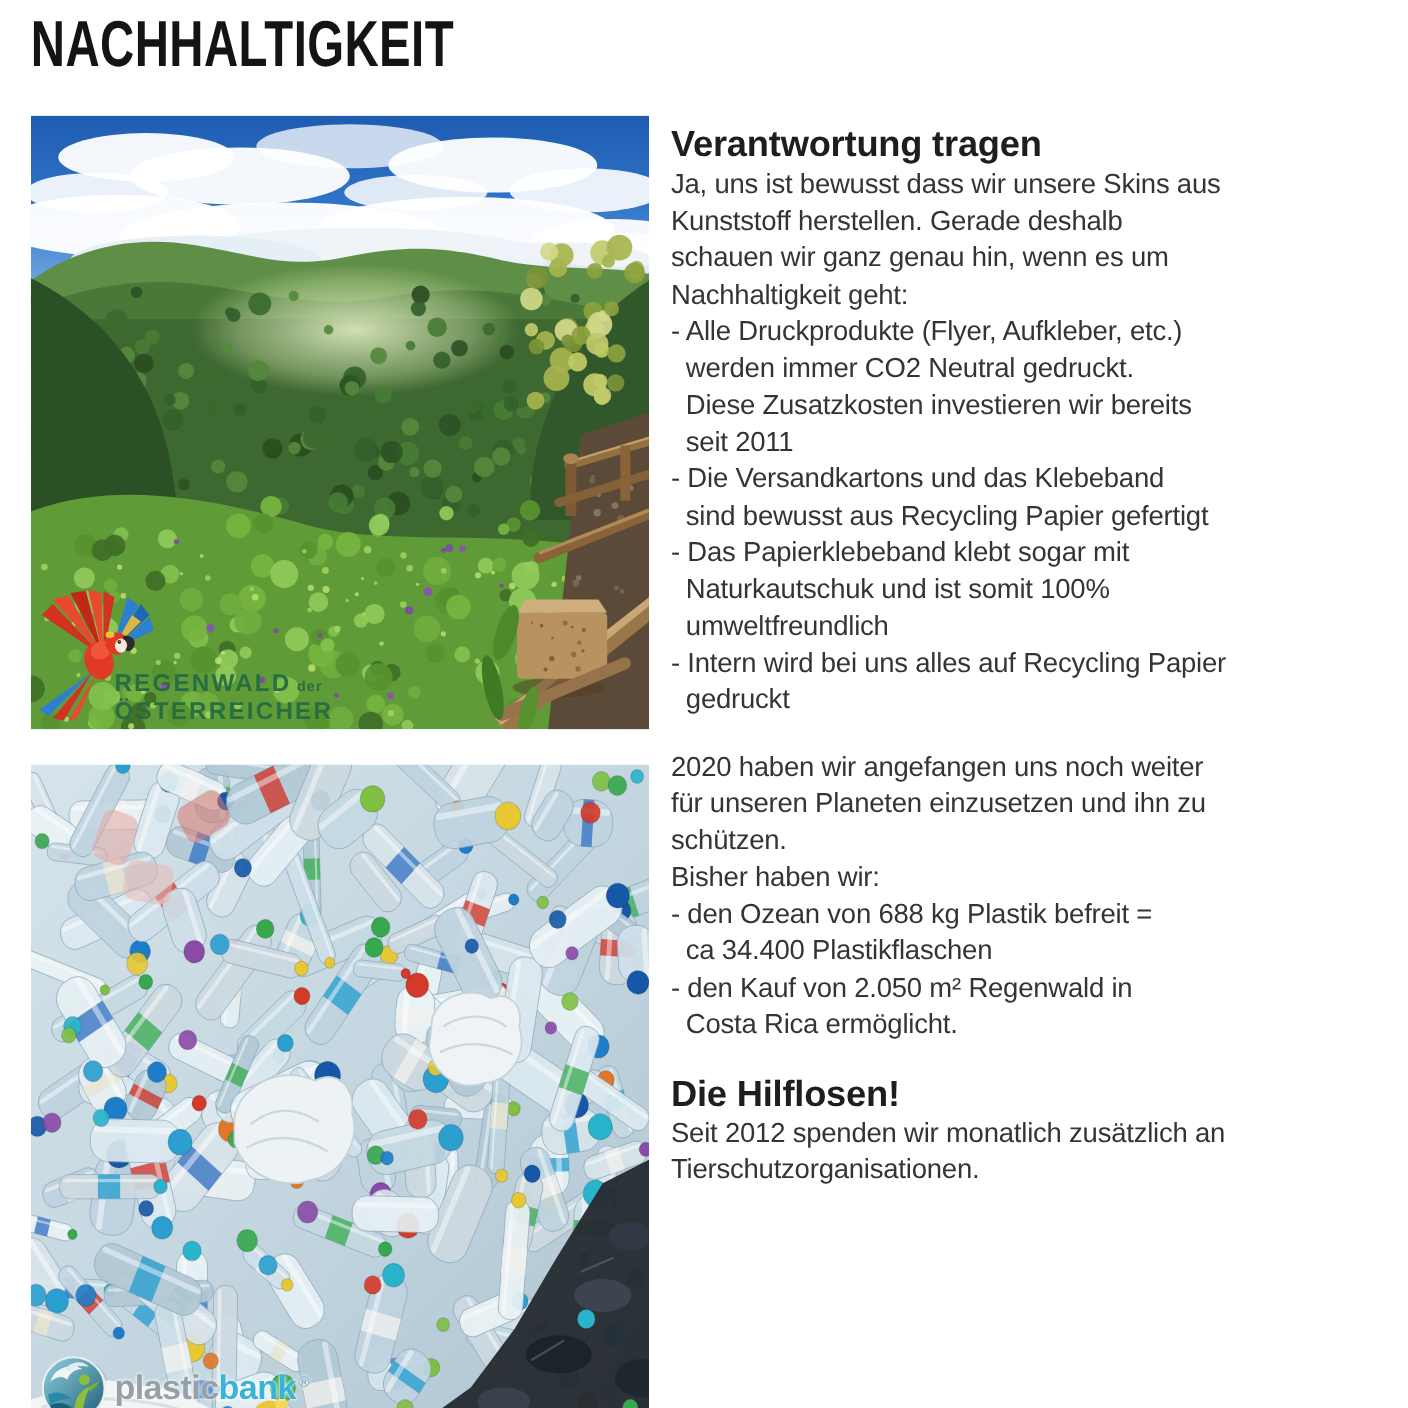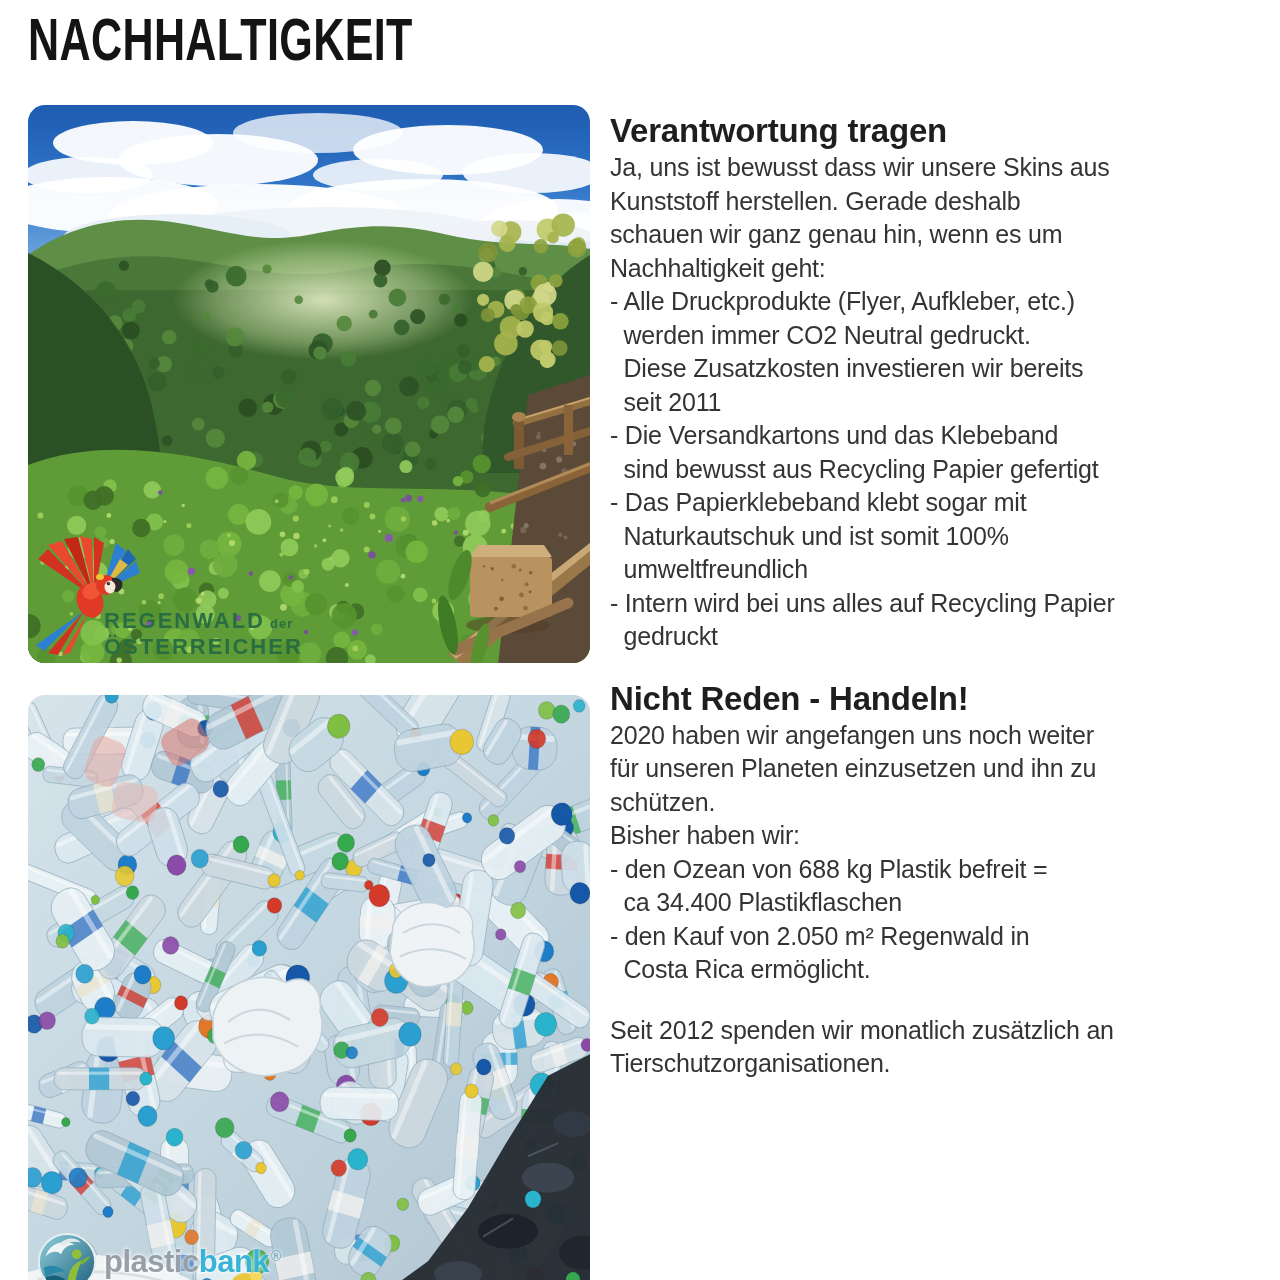--- a/index.html
+++ b/index.html
@@ -1,21 +1,21 @@
 <!DOCTYPE html>
 <html><head>
 <meta charset="utf-8">
 <style>
   html,body{margin:0;padding:0;background:#ffffff;}
   .page{position:relative;width:1280px;height:1280px;background:#fff;overflow:hidden;
         font-family:"Liberation Sans","DejaVu Sans",sans-serif;}
   .title{position:absolute;left:28px;top:8px;margin:0;font-size:59px;line-height:64px;
          font-weight:bold;color:#141414;letter-spacing:.5px;
          transform:scaleX(.73);transform-origin:left top;white-space:nowrap;}
-  figure{margin:0;padding:0;border-radius:17px;}
+  figure{margin:0;padding:0;}
   .photo{position:absolute;left:28px;width:562px;overflow:hidden;}
   .photo-top{top:105px;height:558px;}
   .photo-bottom{top:695px;height:606px;}
   .photo svg.scene{display:block;width:100%;height:100%;}
   .parrot{position:absolute;left:4px;top:428px;width:118px;height:126px;}
   .rw-logo{position:absolute;left:76px;top:504px;color:rgba(38,106,66,.95);
            font-weight:bold;letter-spacing:2px;line-height:23px;white-space:nowrap;}
   .rw-line1,.rw-line2{font-size:22px;}
   .rw-der{font-size:13px;letter-spacing:1px;margin-left:5px;}
   .pb-logo{position:absolute;left:8px;bottom:8px;display:flex;align-items:center;gap:6px;}
@@ -1495,28 +1495,28 @@
   seit 2011
 - Die Versandkartons und das Klebeband
   sind bewusst aus Recycling Papier gefertigt
 - Das Papierklebeband klebt sogar mit
   Naturkautschuk und ist somit 100%
   umweltfreundlich
 - Intern wird bei uns alles auf Recycling Papier
   gedruckt</div>
     </section>
     <section class="sec" id="sec2">
-      <h2>Nicht Reden - Handeln!</h2>
       <div class="lines">2020 haben wir angefangen uns noch weiter
 für unseren Planeten einzusetzen und ihn zu
 schützen.
 Bisher haben wir:
 - den Ozean von 688 kg Plastik befreit =
   ca 34.400 Plastikflaschen
 - den Kauf von 2.050 m² Regenwald in
   Costa Rica ermöglicht.</div>
     </section>
     <section class="sec" id="sec4">
+      <h2>Die Hilflosen!</h2>
       <div class="lines">Seit 2012 spenden wir monatlich zusätzlich an
 Tierschutzorganisationen.</div>
     </section>
   </main>
 </div>
 
 </body></html>

